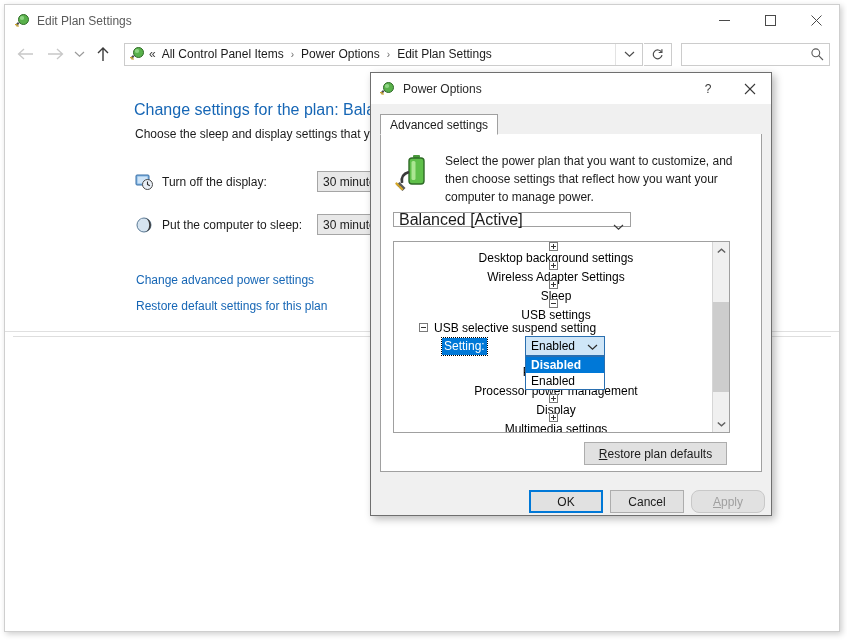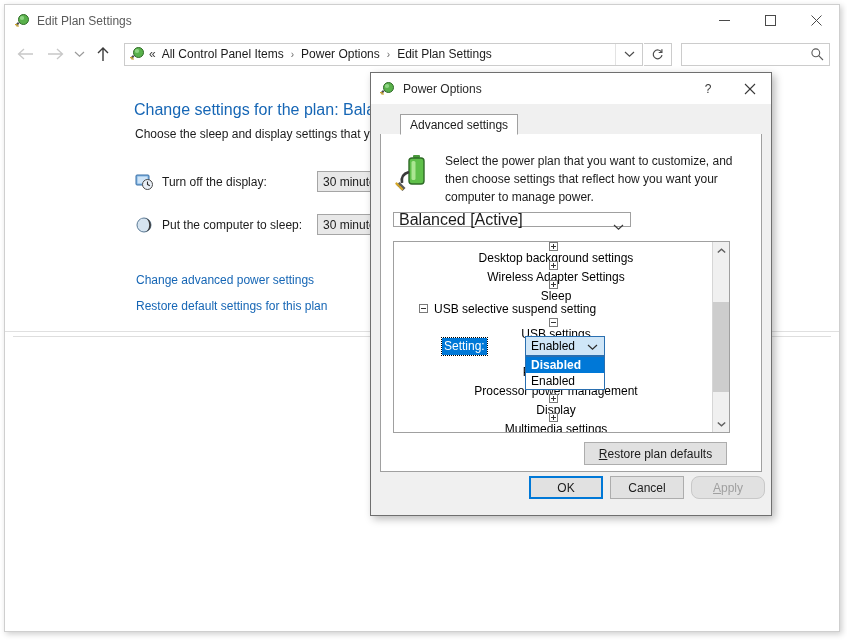--- a/index.html
+++ b/index.html
@@ -256,21 +256,20 @@
     right: 0; bottom: 0;
     background: #f0f0f0;
   }
 
   
   #tabstrip {
     position: absolute;
     left: 9px; top: 10px;
     right: 9px;
     height: 21px;
-    margin-left: 20px;
   }
   #tab-line {
     position: absolute;
     left: 0; right: 0; top: 20px;
     height: 1px; background: #a0a0a0;
   }
   #tab-advanced {
     position: absolute;
     left: 0; top: 0;
     height: 21px;
@@ -465,21 +464,21 @@
   }
   #restore-btn u { text-decoration: underline; }
 
   #dlg-footer {
     position: absolute;
     left: 0; right: 0; bottom: 0;
     height: 43px;
   }
   .dlg-btn {
     position: absolute;
-    top: 4px;
+    top: 18px;
     width: 74px; height: 23px;
     background: #e1e1e1;
     border: 1px solid #adadad;
     box-sizing: border-box;
     font-size: 12px; color: #1b1b1b;
     display: flex; align-items: center; justify-content: center;
     font-family: "Liberation Sans", sans-serif;
   }
   #btn-ok { left: 158px; border: 2px solid #0078d7; background: #e1e1e1; }
   #btn-cancel { left: 239px; }
@@ -687,27 +686,27 @@
             <span>Desktop background settings</span>
           </div>
           <div class="tree-row tree-l0">
             <span class="expander plus"></span>
             <span>Wireless Adapter Settings</span>
           </div>
           <div class="tree-row tree-l0">
             <span class="expander plus"></span>
             <span>Sleep</span>
           </div>
+          <div class="tree-row tree-l0">
+            <span class="expander"></span>
+            <span>USB settings</span>
+          </div>
           <div class="tree-row tree-l1">
             <span class="expander"></span>
             <span>USB selective suspend setting</span>
-          </div>
-          <div class="tree-row tree-l0">
-            <span class="expander"></span>
-            <span>USB settings</span>
           </div>
           <div class="tree-row tree-l2">
             <span id="setting-label">Setting:</span>
           </div>
           <div class="tree-row tree-l0">
             <span class="expander plus"></span>
             <span>PCI Express</span>
           </div>
           <div class="tree-row tree-l0">
             <span class="expander plus"></span>

